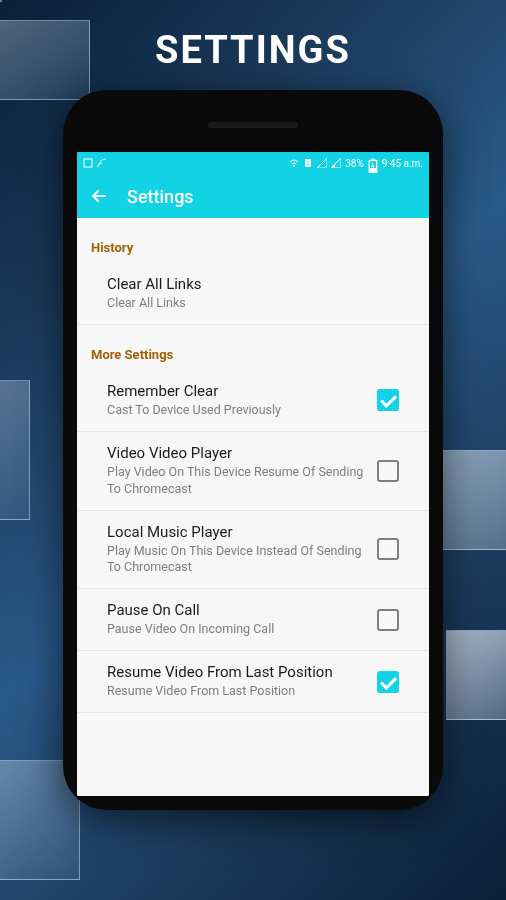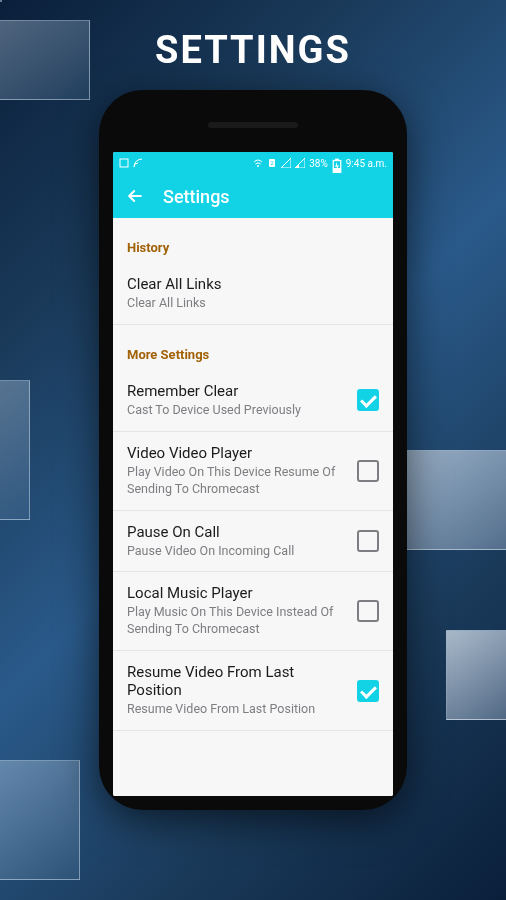--- a/index.html
+++ b/index.html
@@ -35,21 +35,21 @@
   position: relative;
   color: #fff;
   text-align: center;
   font-size: 38px;
   font-weight: 700;
   letter-spacing: 2px;
   padding-top: 28px;
 }
 .phone {
   position: relative;
-  width: 308px;
+  width: 380px;
   height: 720px;
   margin: 18px auto 0;
   background: #0a0a0a;
   border-radius: 44px;
   box-shadow: 0 10px 40px rgba(0,0,0,0.6);
 }
 .speaker {
   position: absolute;
   top: 32px;
   left: 50%;
@@ -95,21 +95,21 @@
 .appbar-title { font-size: 18px; font-weight: 500; margin-left: 18px; }
 .content { flex: 1; overflow-y: auto; background: #f7f7f8; }
 .section-header {
   color: #a16207;
   font-size: 13px;
   font-weight: 700;
   padding: 22px 14px 8px;
 }
 .item {
   background: #f7f7f8;
-  padding: 12px 14px;
+  padding: 12px 30px;
   border-bottom: 1px solid #e4e4e6;
   display: flex;
   align-items: center;
   justify-content: space-between;
 }
 .item-text { flex: 1; padding-right: 10px; }
 .item-title { font-size: 15px; color: #1b1b1b; margin-bottom: 2px; }
 .item-sub { font-size: 12.5px; color: #7e7e82; line-height: 1.35; }
 .checkbox {
   width: 22px;
@@ -233,30 +233,30 @@
       <div class="item">
         <div class="item-text">
           <div class="item-title">Video Video Player</div>
           <div class="item-sub">Play Video On This Device Resume Of Sending To Chromecast</div>
         </div>
         <div class="checkbox"></div>
       </div>
 
       <div class="item">
         <div class="item-text">
+          <div class="item-title">Local Music Player</div>
+          <div class="item-sub">Play Music On This Device Instead Of Sending To Chromecast</div>
+        </div>
+        <div class="checkbox"></div>
+      </div>
+
+      <div class="item">
+        <div class="item-text">
           <div class="item-title">Pause On Call</div>
           <div class="item-sub">Pause Video On Incoming Call</div>
-        </div>
-        <div class="checkbox"></div>
-      </div>
-
-      <div class="item">
-        <div class="item-text">
-          <div class="item-title">Local Music Player</div>
-          <div class="item-sub">Play Music On This Device Instead Of Sending To Chromecast</div>
         </div>
         <div class="checkbox"></div>
       </div>
 
       <div class="item">
         <div class="item-text">
           <div class="item-title">Resume Video From Last Position</div>
           <div class="item-sub">Resume Video From Last Position</div>
         </div>
         <div class="checkbox checked"></div>

